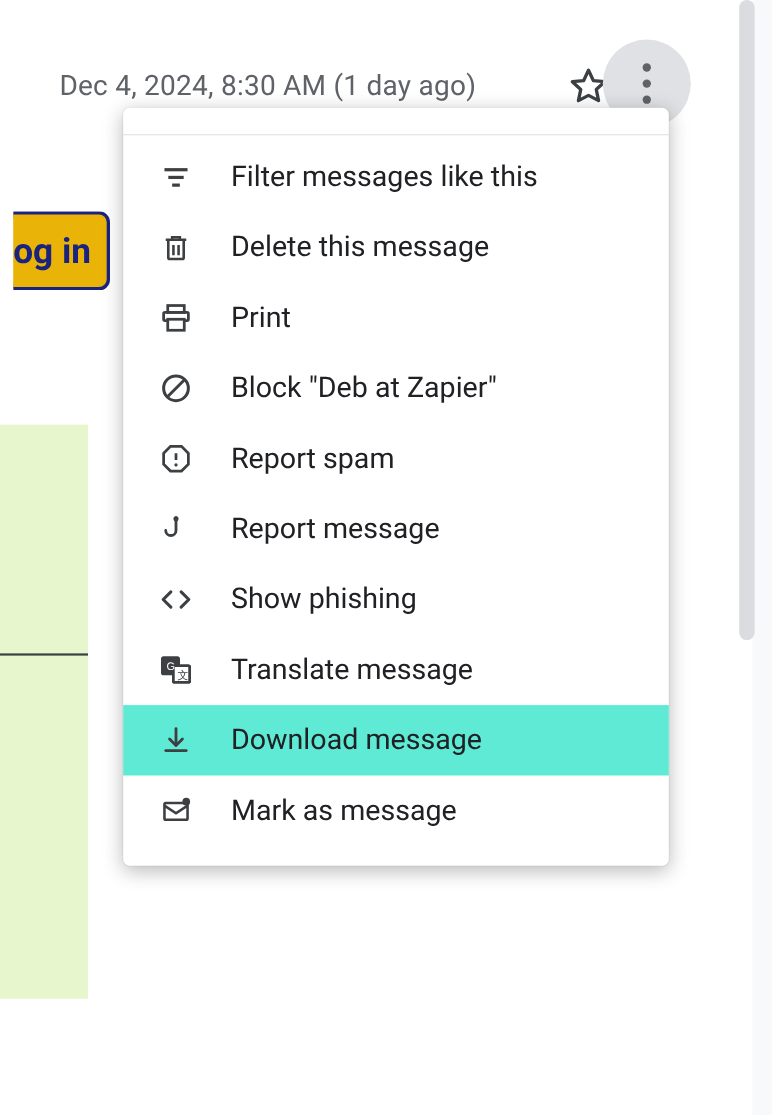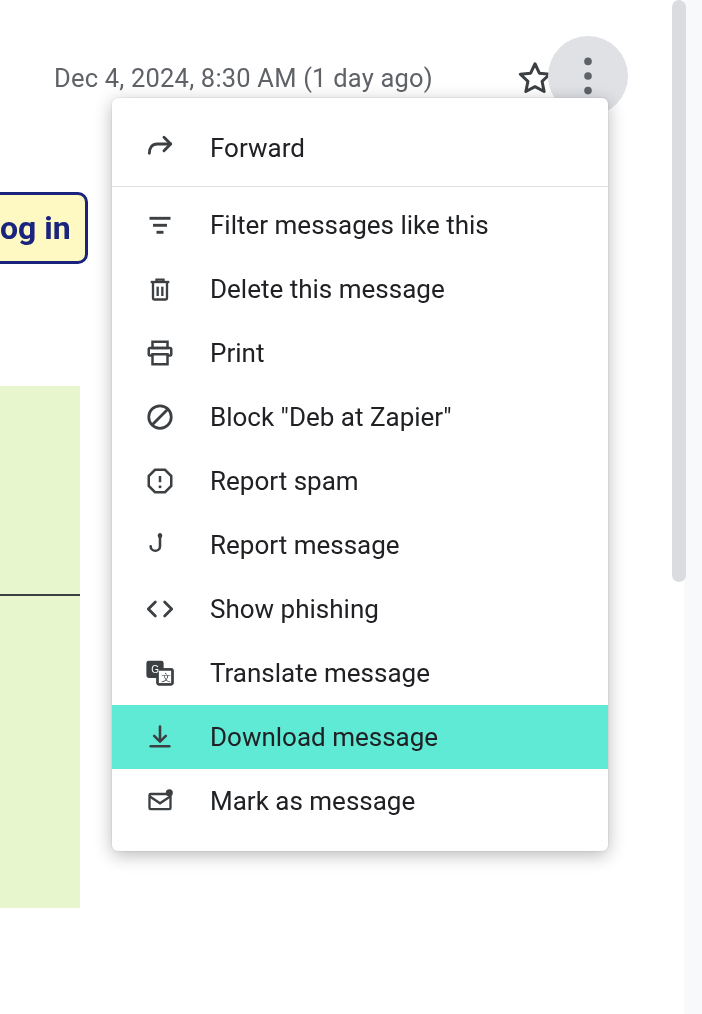--- a/index.html
+++ b/index.html
@@ -60,28 +60,28 @@
     width: 80px; height: 80px;
     border-radius: 50%;
     background: #dfe1e4;
     display: flex; align-items: center; justify-content: center;
     cursor: pointer;
   }
 
   .login-btn {
     position: absolute;
     top: 192px;
-    left: 0;
+    left: 12px;
     width: 88px;
     height: 72px;
     border: 3px solid #1a237e;
     border-left: none;
     border-top-right-radius: 10px;
     border-bottom-right-radius: 10px;
-    background: #fef9c3;
+    background: #eab308;
     color: #1a237e;
     font-size: 32px;
     font-weight: 700;
     display: flex;
     align-items: center;
     justify-content: flex-start;
     padding-left: 0px;
   }
 
   .yellow-block {
@@ -171,29 +171,20 @@
 <div class="login-btn">
   <span>og in</span>
 </div>
 
 <div class="yellow-block"></div>
 <div class="yellow-divider"></div>
 
 <div class="dropdown">
 
 
-  <div class="menu-item">
-    <span class="menu-icon">
-      <svg width="32" height="32" viewBox="0 0 24 24" fill="none" stroke="#3c4043" stroke-width="2.2" stroke-linecap="round" stroke-linejoin="round">
-          <path d="M15 4l5 5-5 5"></path>
-          <path d="M20 9H10c-4 0-6 3-6 7"></path>
-        </svg>
-    </span>
-    <span>Forward</span>
-  </div>
 
   <div class="menu-sep"></div>
 
   <div class="menu-item">
     <span class="menu-icon">
       <svg width="28" height="28" viewBox="0 0 24 24" fill="#3c4043">
           <rect x="3" y="5" width="18" height="2.5"></rect>
           <rect x="6" y="11" width="12" height="2.5"></rect>
           <rect x="9" y="17" width="6" height="2.5"></rect>
         </svg>

